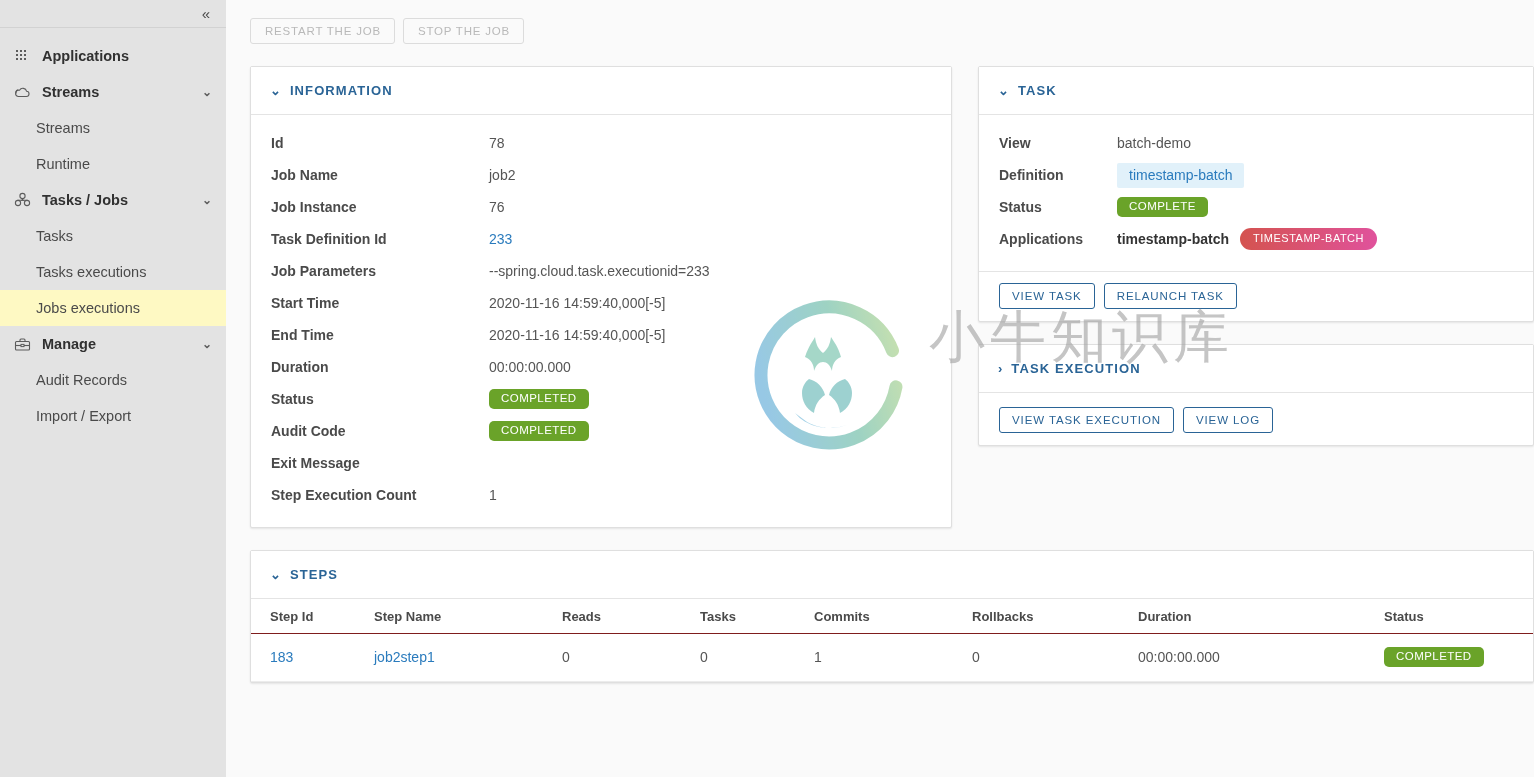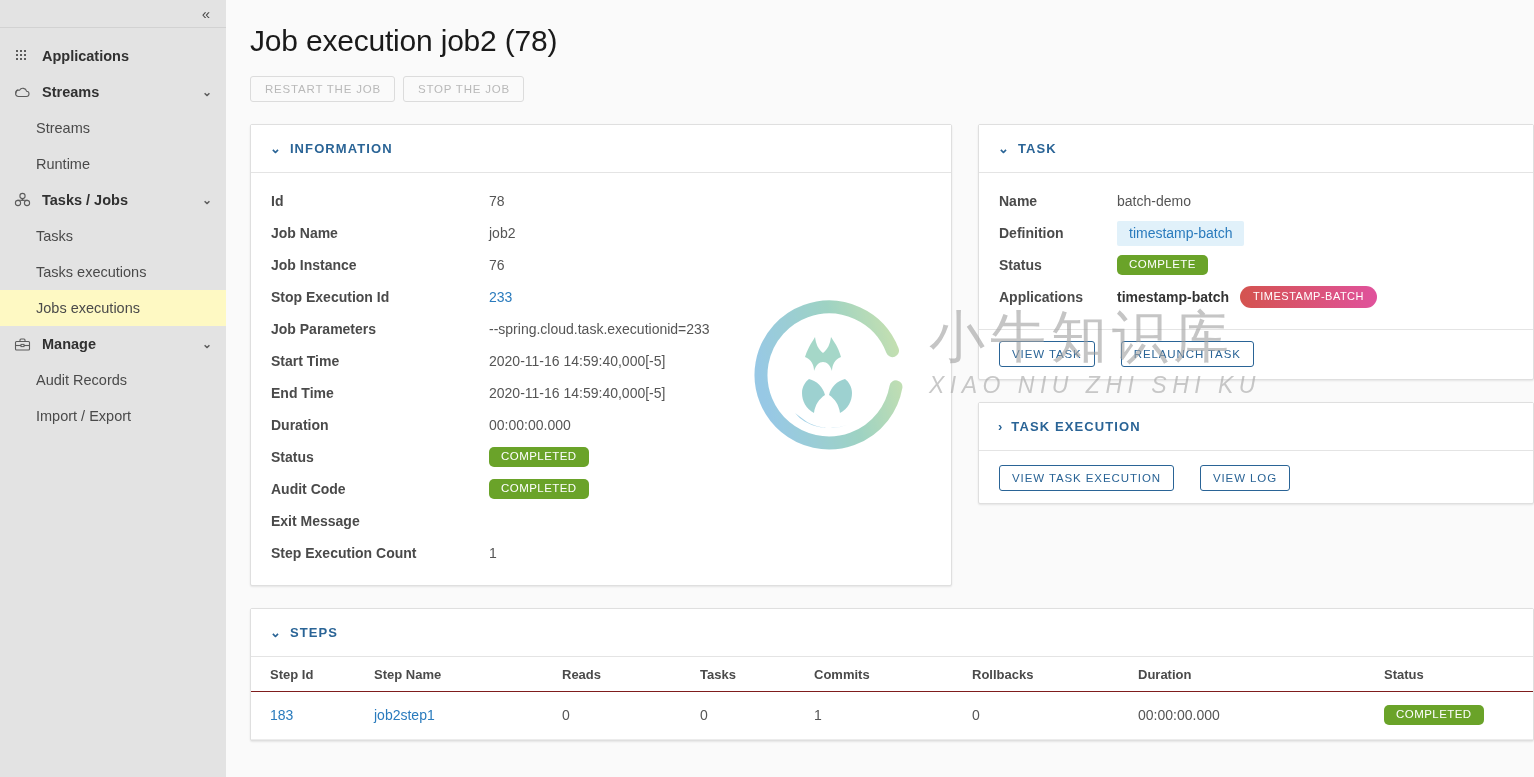--- a/index.html
+++ b/index.html
@@ -110,21 +110,21 @@
     line-height: 1; font-weight: bold;
   }
   .card-header .ctitle {
     color: #2a6496; font-size: 13px; font-weight: bold;
     letter-spacing: 1.1px;
   }
   .card-body { padding: 12px 20px 16px 20px; }
   .card-footer {
     padding: 11px 32px 12px 20px;
     border-top: 1px solid #e4e4e4;
-    display: flex; gap: 26px;
+    display: flex; gap: 9px;
   }
 
   .btn-outline {
     background: #ffffff;
     border: 1px solid #2a6496;
     border-radius: 3px;
     color: #2a6496;
     font-size: 11.5px; letter-spacing: 0.9px;
     padding: 6px 12px;
     text-transform: uppercase;
@@ -309,21 +309,20 @@
         <span>Audit Records</span>
       </div>
       <div class="nav-item">
         <span>Import / Export</span>
       </div>
     </div>
   </div>
 
   <div class="main">
 
-    <h1 class="page-title">Job execution job2 (78)</h1>
 
     <div class="actionbar">
       <button class="btn-disabled">Restart the job</button>
       <button class="btn-disabled">Stop the job</button>
     </div>
 
     <div class="content-row">
 
       <div class="col-left">
         <div class="card">
@@ -339,21 +338,21 @@
             </div>
             <div class="kv">
               <div class="k">Job Name</div>
               <div class="v">job2</div>
             </div>
             <div class="kv">
               <div class="k">Job Instance</div>
               <div class="v">76</div>
             </div>
             <div class="kv">
-              <div class="k">Stop Execution Id</div>
+              <div class="k">Task Definition Id</div>
               <div class="v"><span class="link">233</span></div>
             </div>
             <div class="kv">
               <div class="k">Job Parameters</div>
               <div class="v">--spring.cloud.task.executionid=233</div>
             </div>
             <div class="kv">
               <div class="k">Start Time</div>
               <div class="v">2020-11-16 14:59:40,000[-5]</div>
             </div>
@@ -388,21 +387,21 @@
 
       <div class="col-right">
 
         <div class="card">
           <div class="card-header">
             <span class="chev">⌄</span>
             <span class="ctitle">TASK</span>
           </div>
           <div class="card-body">
             <div class="kv kv-narrow">
-              <div class="k">Name</div>
+              <div class="k">View</div>
               <div class="v">batch-demo</div>
             </div>
             <div class="kv kv-narrow">
               <div class="k">Definition</div>
               <div class="v"><span class="chip-blue">timestamp-batch</span></div>
             </div>
             <div class="kv kv-narrow">
               <div class="k">Status</div>
               <div class="v"><span class="badge-green">COMPLETE</span></div>
             </div>
@@ -482,18 +481,17 @@
           </linearGradient>
         </defs>
         <path d="M80 12 a68 68 0 1 1 -0.1 0" fill="none" stroke="url(#ringgrad)" stroke-width="13" stroke-linecap="round" stroke-dasharray="390 60" transform="rotate(100 80 80)"></path>
         <path d="M46 118 a40 30 0 0 0 52 12 a34 22 0 0 1 -44 -6 z" fill="#6db6d8"></path>
         <path d="M56 62 c4 -12 8 -16 10 -20 c1 7 3 12 8 16 c5 -4 7 -9 8 -16 c3 5 7 9 10 20 c-6 2 -9 8 -9 14 c-2 -6 -5 -9 -9 -9 c-4 0 -7 3 -9 9 c0 -6 -3 -12 -9 -14 z" fill="#6fbfa8"></path>
         <path d="M60 84 c8 2 14 8 16 16 c-6 4 -10 10 -11 18 c-8 -4 -12 -12 -12 -20 c0 -6 3 -11 7 -14 z" fill="#62b5b4"></path>
         <path d="M96 84 c-8 2 -14 8 -16 16 c6 4 10 10 11 18 c8 -4 12 -12 12 -20 c0 -6 -3 -11 -7 -14 z" fill="#62b5b4"></path>
       </svg>
       <div class="wm-text">
         <div class="wm-cn">小牛知识库</div>
-        <div class="wm-py">XIAO NIU ZHI SHI KU</div>
       </div>
     </div>
 
   </div>
 </div>
 
 </body></html>

